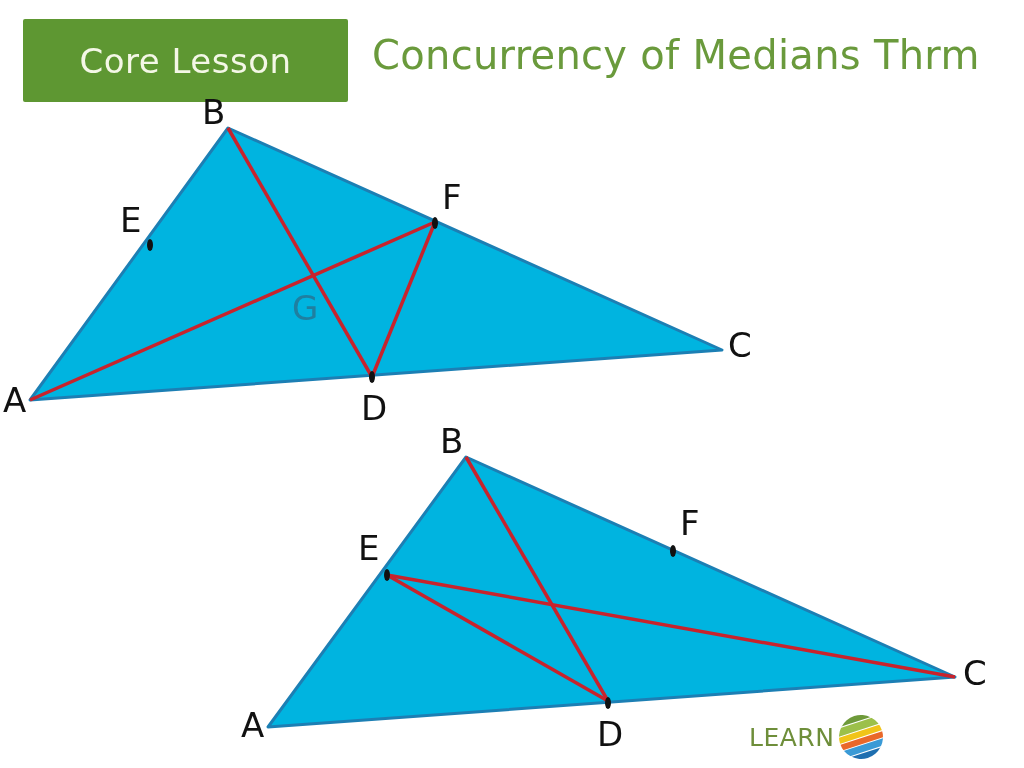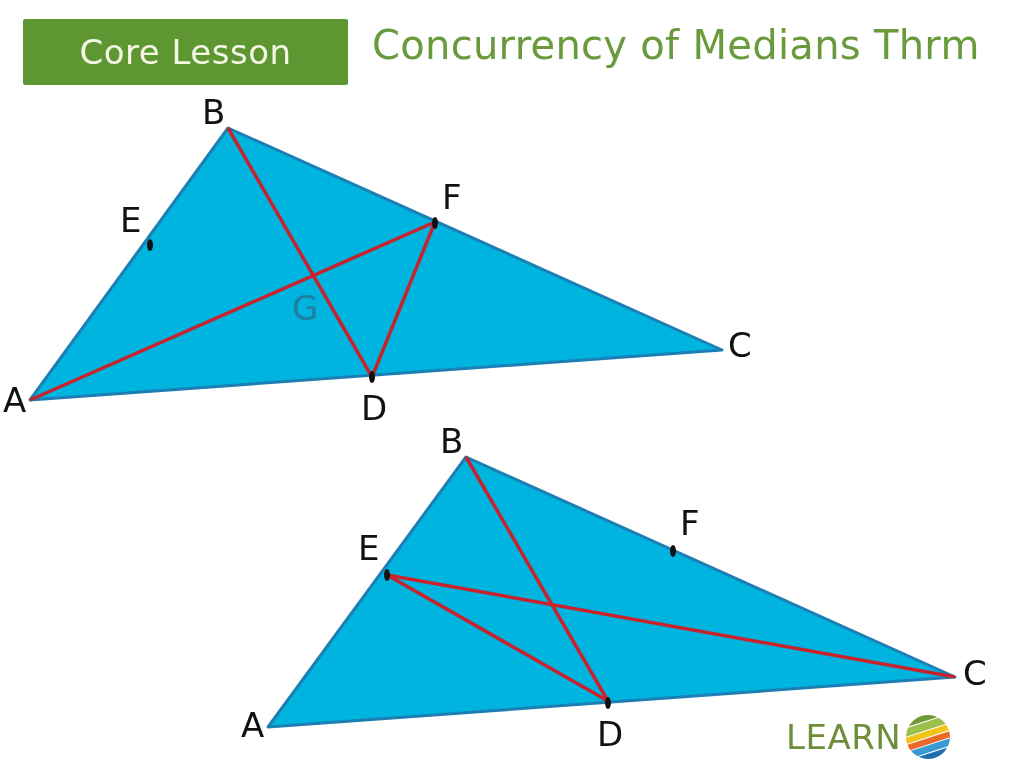--- a/index.html
+++ b/index.html
@@ -3,46 +3,46 @@
   <meta charset="utf-8">
   <style>
     html, body { margin: 0; padding: 0; }
     body {
       width: 1024px; height: 768px; overflow: hidden;
       background: #ffffff; position: relative;
       font-family: "DejaVu Sans", sans-serif;
     }
     .badge {
       position: absolute; left: 23px; top: 19px;
-      width: 325px; height: 66px;
+      width: 325px; height: 83px;
       background: #5e9732;
       border-radius: 2px;
       display: flex; align-items: center; justify-content: center;
       color: #f4f7e6;
       font-family: "DejaVu Sans", sans-serif;
       font-size: 34px; letter-spacing: 0.5px;
     }
     .title {
-      position: absolute; left: 372px; top: 22px;
+      position: absolute; left: 372px; top: 32px;
       color: #6a9a3c;
       font-family: "DejaVu Sans", sans-serif;
       font-size: 40px; letter-spacing: 0.3px;
       white-space: nowrap;
     }
     svg.diagram { position: absolute; left: 0; top: 0; }
     .lbl {
       font-family: "DejaVu Sans", sans-serif;
       font-size: 34px; fill: #111111;
     }
     .lbl-g { fill: #1f7fa0; }
     .logo {
-      position: absolute; left: 786px; top: 712px;
+      position: absolute; left: 749px; top: 712px;
       display: flex; align-items: center;
       font-family: "DejaVu Sans", sans-serif;
-      font-size: 34px; letter-spacing: 0.5px; justify-content: flex-end;
+      font-size: 25px; letter-spacing: 0.5px; justify-content: flex-end;
     }
     .logo .learn { color: #6e8e3a; }
     .logo .zillion { color: #2f8ab8; }
     .logo .globe { width: 50px; height: 50px; margin: 0 2px; }
   </style>
 </head>
 <body>
 
 <div class="badge">
   <span>Core Lesson</span>

